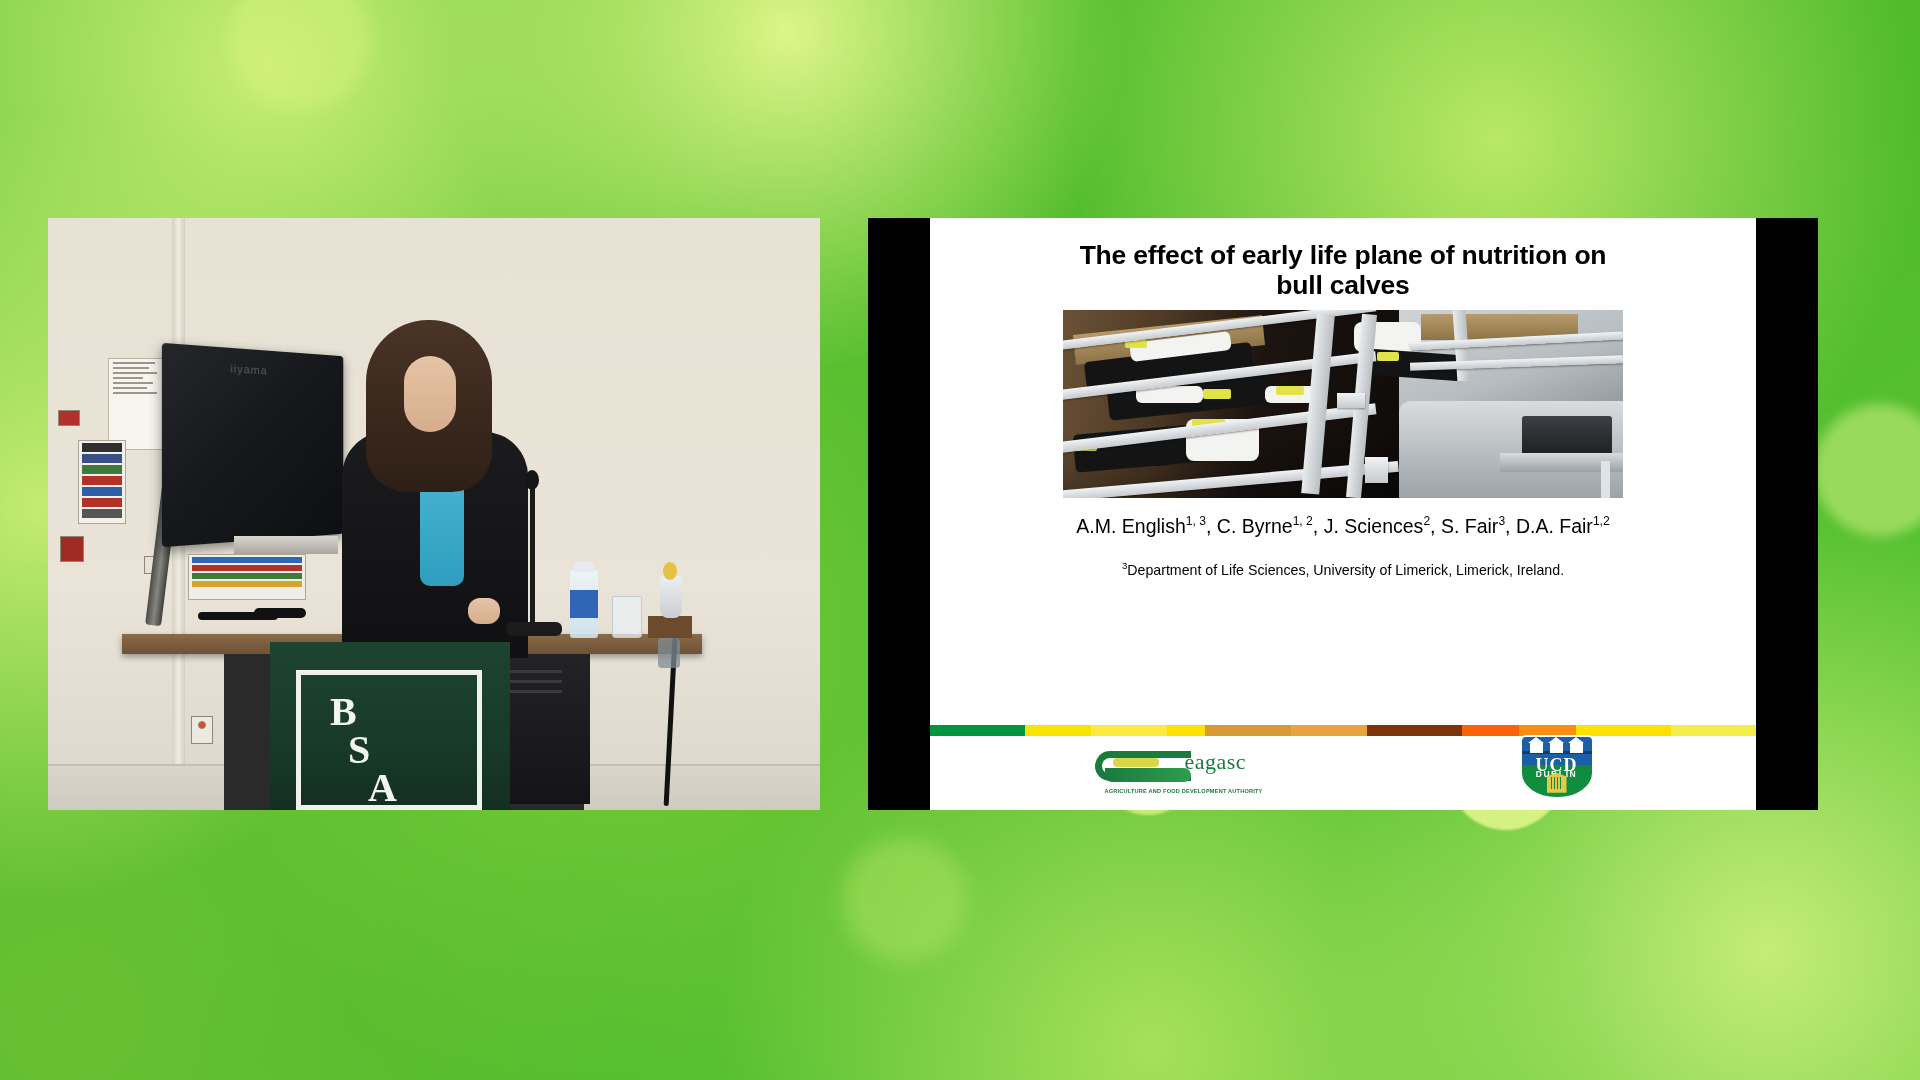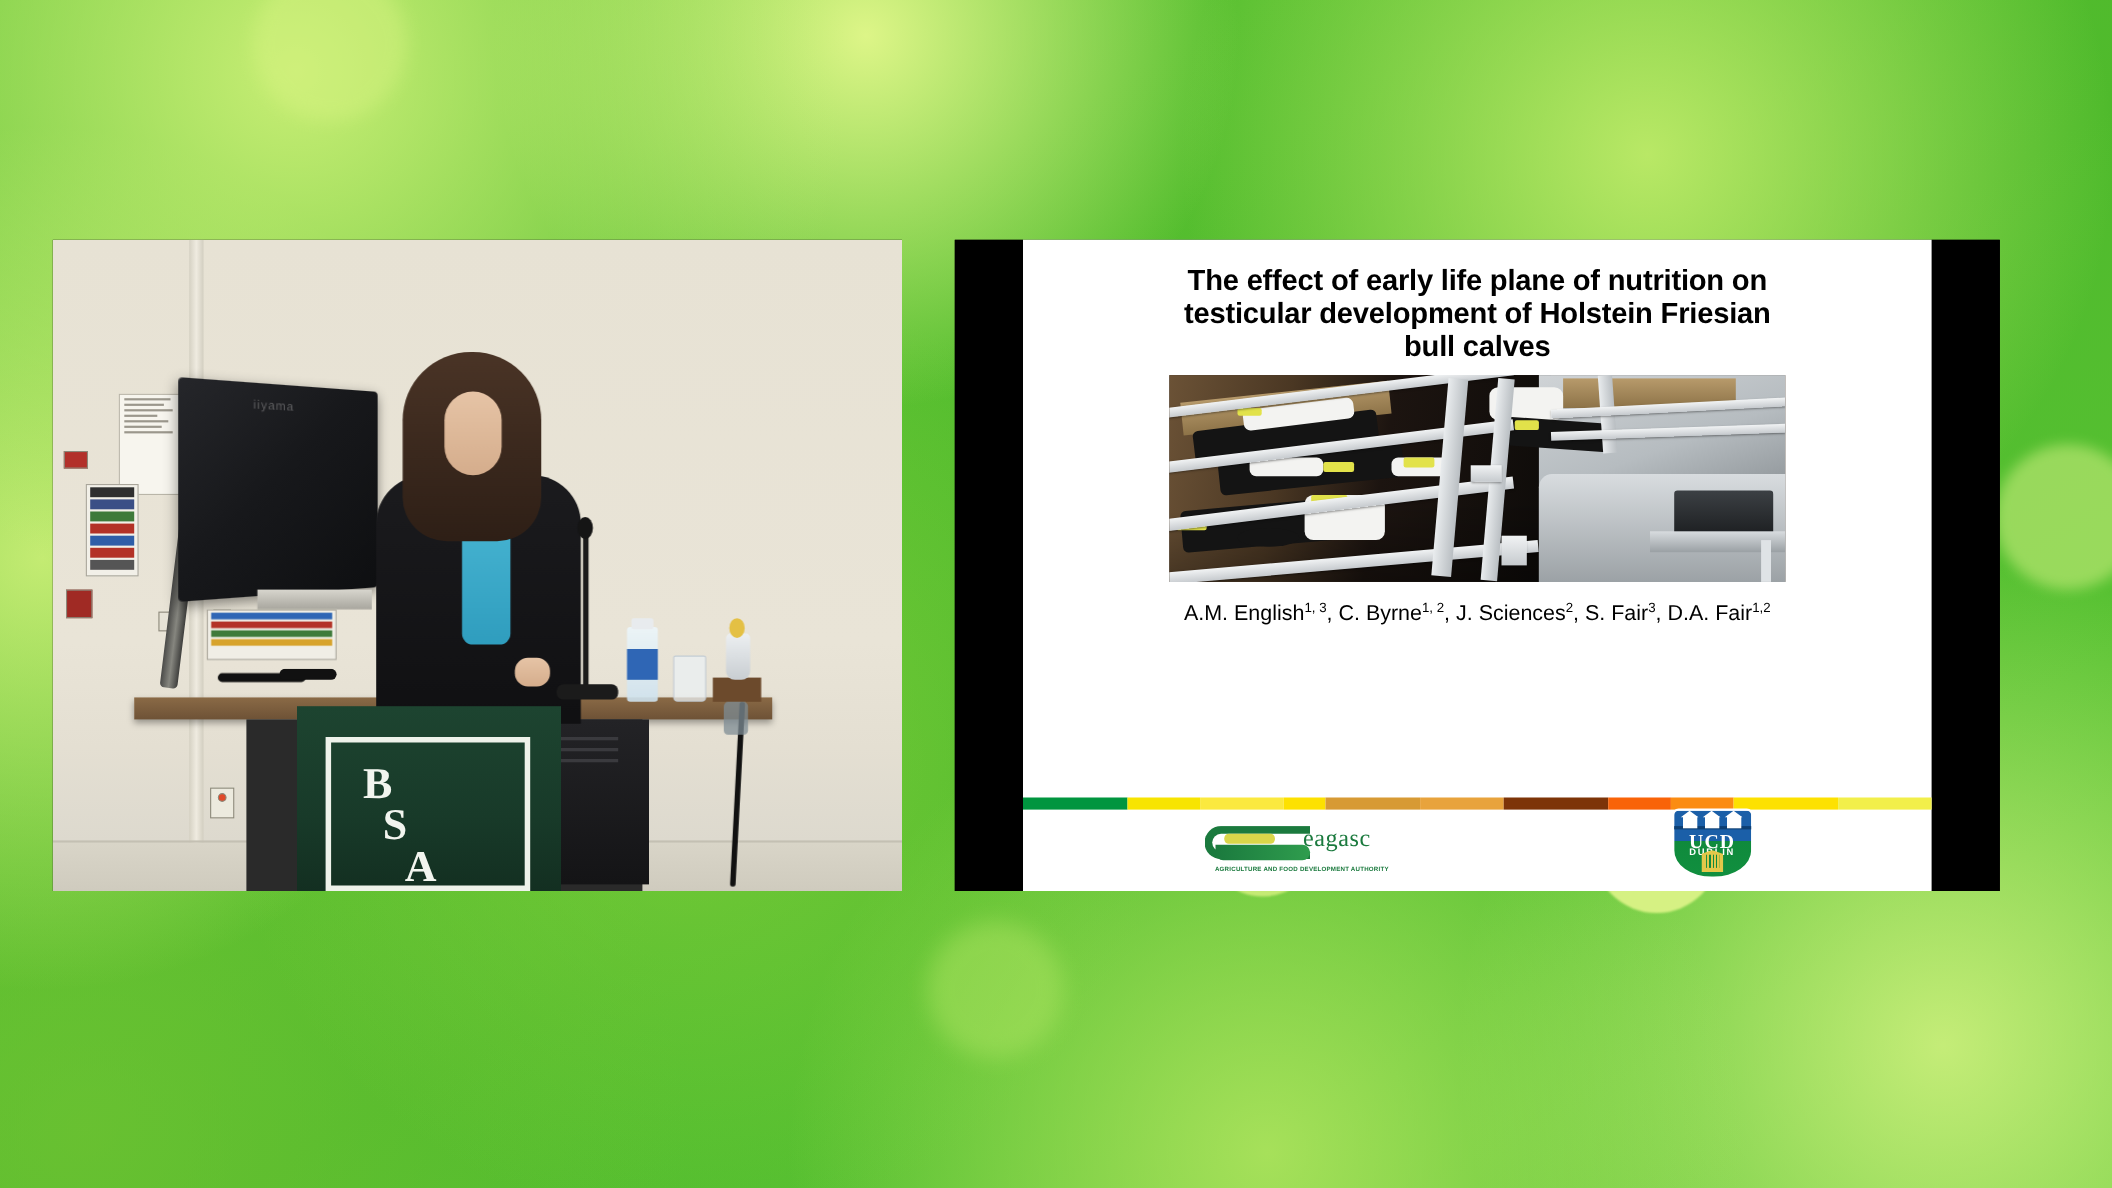--- a/index.html
+++ b/index.html
@@ -317,21 +317,20 @@
     <div class="cable" style="left:206px; top:390px; width:52px; height:10px; border-radius:5px;"></div>
   </div>
 
   <div id="slide-panel">
     <div class="pillar" style="width:62px;"></div>
 
     <div id="slide">
 
       <div id="slide-title">
         <div>The effect of early life plane of nutrition on</div>
-        <div>testicular development of Holstein Friesian</div>
         <div>bull calves</div>
       </div>
 
       <div id="slide-photo">
         <div class="photo-left"></div>
         <div class="photo-right"></div>
 
         <div class="straw" style="left:2%; top:8%; width:34%; height:16%; transform:rotate(-6deg);"></div>
         <div class="straw" style="left:64%; top:2%; width:28%; height:14%;"></div>
 
@@ -376,20 +375,21 @@
       <div id="slide-authors">
         <span>A.M. English</span><sup>1, 3</sup>,
         <span>C. Byrne</span><sup>1, 2</sup>,
         <span>J. Sciences</span><sup>2</sup>,
         <span>S. Fair</span><sup>3</sup>,
         <span>D.A. Fair</span><sup>1,2</sup>
       </div>
 
       <div id="slide-affils">
         <div class="affil-gap"></div>
+        <div><sup>3</sup><span>Department of Life Sciences, University of Limerick, Limerick, Ireland.</span></div>
       </div>
 
       <div id="color-strip">
         <div style="flex:10; background:#00953f;"></div>
         <div style="flex:7;  background:#f7e400;"></div>
         <div style="flex:8;  background:#fbe93f;"></div>
         <div style="flex:4;  background:#fde100;"></div>
         <div style="flex:9;  background:#d79a34;"></div>
         <div style="flex:8;  background:#e8a33c;"></div>
         <div style="flex:10; background:#7d3408;"></div>

